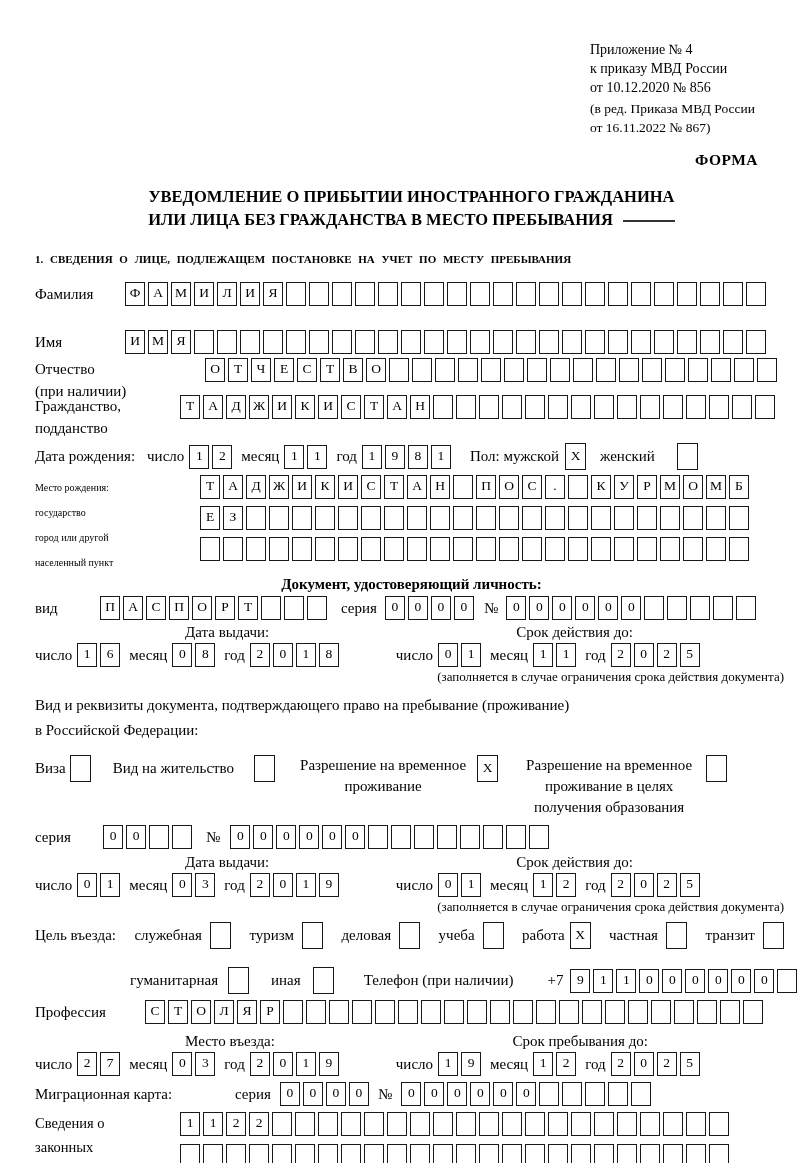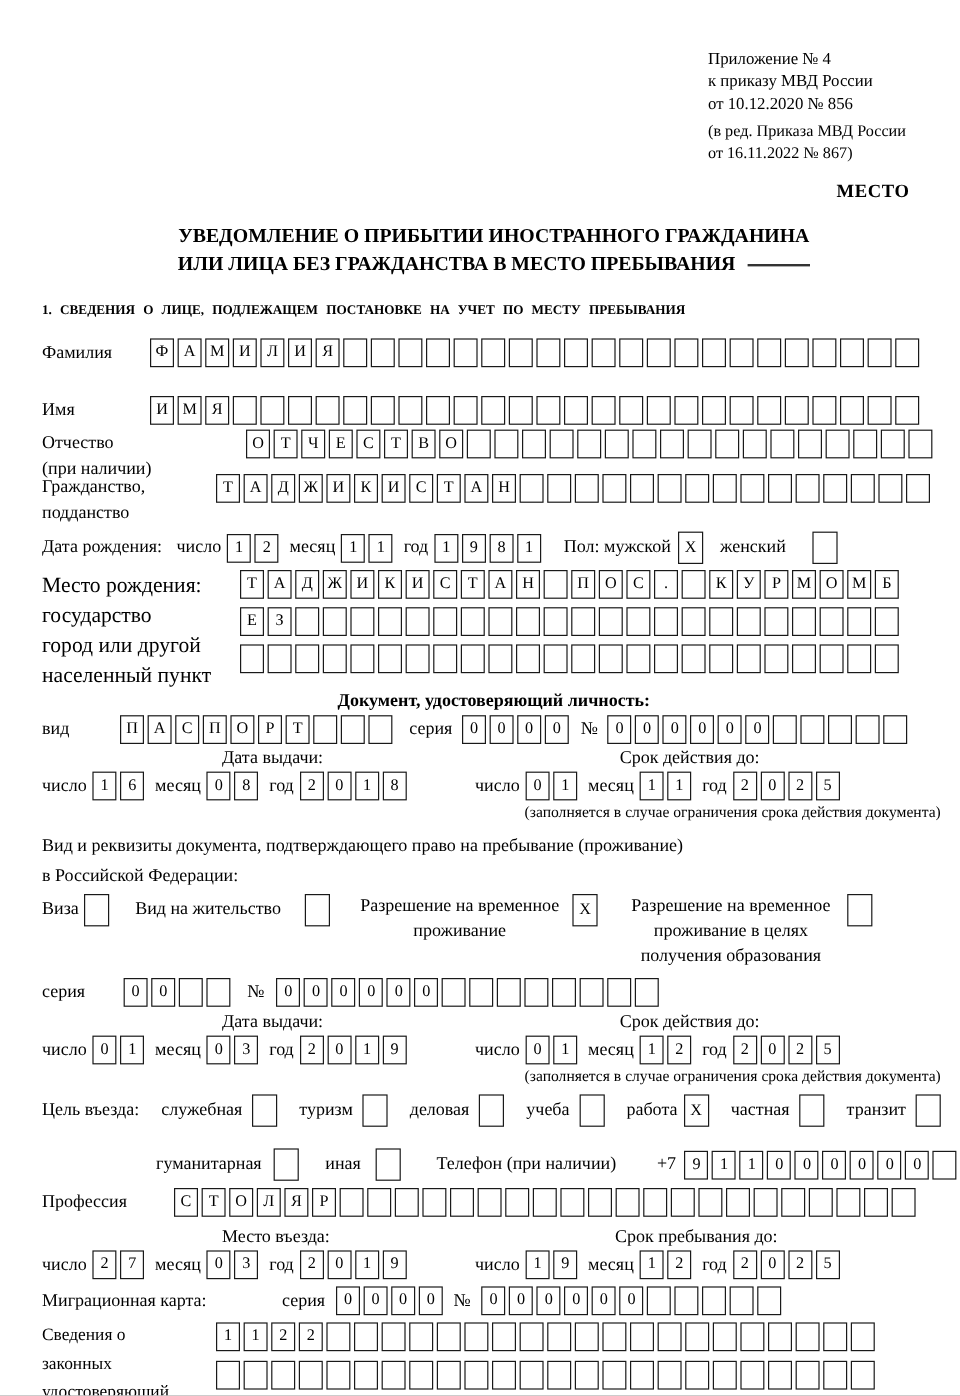--- a/index.html
+++ b/index.html
@@ -41,21 +41,21 @@
   <div class="hdr-note">
     <div>Приложение № 4</div>
     <div>к приказу МВД России</div>
     <div>от 10.12.2020 № 856</div>
   </div>
   <div class="hdr-note2">
     <div>(в ред. Приказа МВД России</div>
     <div>от 16.11.2022 № 867)</div>
   </div>
 
-  <div class="forma">МЕСТО</div>
+  <div class="forma">ФОРМА</div>
 
   <div class="title">
     <div>УВЕДОМЛЕНИЕ О ПРИБЫТИИ ИНОСТРАННОГО ГРАЖДАНИНА</div>
     <div><span>ИЛИ ЛИЦА БЕЗ ГРАЖДАНСТВА В МЕСТО ПРЕБЫВАНИЯ</span><span class="blank-line"></span></div>
   </div>
 
   <div class="sec-h">1. СВЕДЕНИЯ О ЛИЦЕ, ПОДЛЕЖАЩЕМ ПОСТАНОВКЕ НА УЧЕТ ПО МЕСТУ ПРЕБЫВАНИЯ</div>
 
   <div class="frow" style="margin-top:17px">
     <span class="lbl" style="width:90px">Фамилия</span>
@@ -219,21 +219,21 @@
     <span class="cells cb" style="margin-left:6px">
         <span class="cell">X</span>
       </span>
     <span class="lbl" style="margin-left:14px">женский</span>
     <span class="cells cb" style="margin-left:22px">
         <span class="cell"></span>
       </span>
   </div>
 
   <div class="frow top" style="margin-top:5px">
-    <span class="lbl" style="width:165px; line-height:25px; font-size:18px">
+    <span class="lbl" style="width:165px; line-height:25px; font-size:10px">
       <span style="display:block">Место рождения:</span>
       <span style="display:block">государство</span>
       <span style="display:block">город или другой</span>
       <span style="display:block">населенный пункт</span>
     </span>
     <span>
       <span class="cells" style="display:flex; margin-bottom:7px">
           <span class="cell">Т</span>
           <span class="cell">А</span>
           <span class="cell">Д</span>
@@ -397,21 +397,21 @@
         </span>
     </span>
   </div>
   <div class="note">(заполняется в случае ограничения срока действия документа)</div>
 
   <div style="margin-top:8px; line-height:25px">
     <div>Вид и реквизиты документа, подтверждающего право на пребывание (проживание)</div>
     <div>в Российской Федерации:</div>
   </div>
 
-  <div class="frow top" style="margin-top:2px">
+  <div class="frow top" style="margin-top:12px">
     <span class="lbl" style="line-height:27px">Виза</span>
     <span class="cells cb" style="margin-left:4px">
         <span class="cell"></span>
       </span>
     <span class="lbl" style="margin-left:22px; line-height:27px">Вид на жительство</span>
     <span class="cells cb" style="margin-left:20px">
         <span class="cell"></span>
       </span>
     <span class="optlbl" style="margin-left:22px; width:172px">Разрешение на временное проживание</span>
     <span class="cells cb" style="margin-left:8px">

